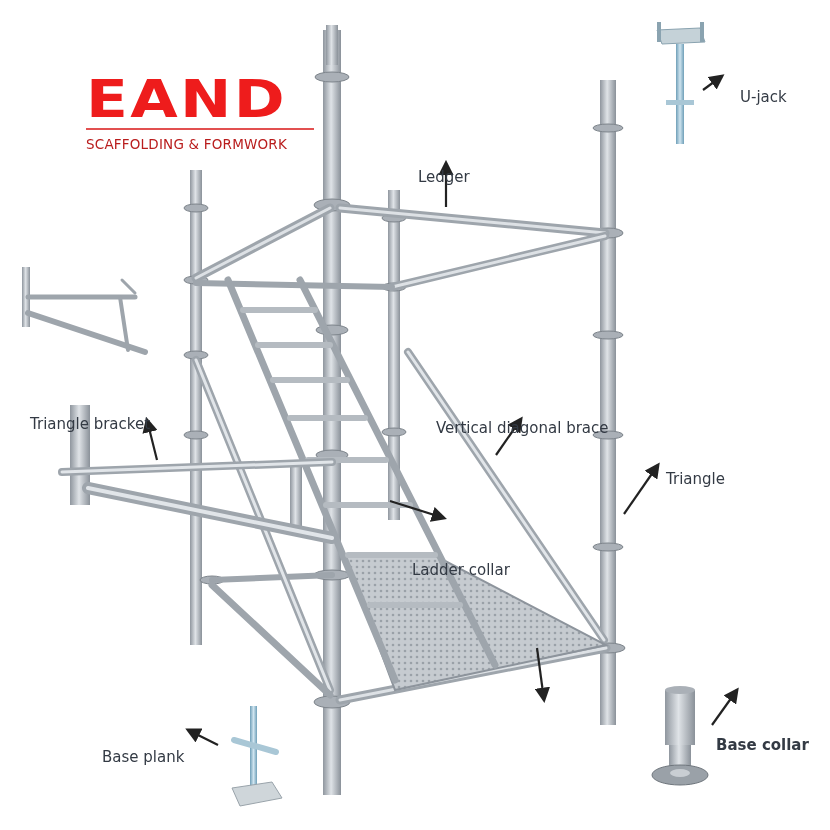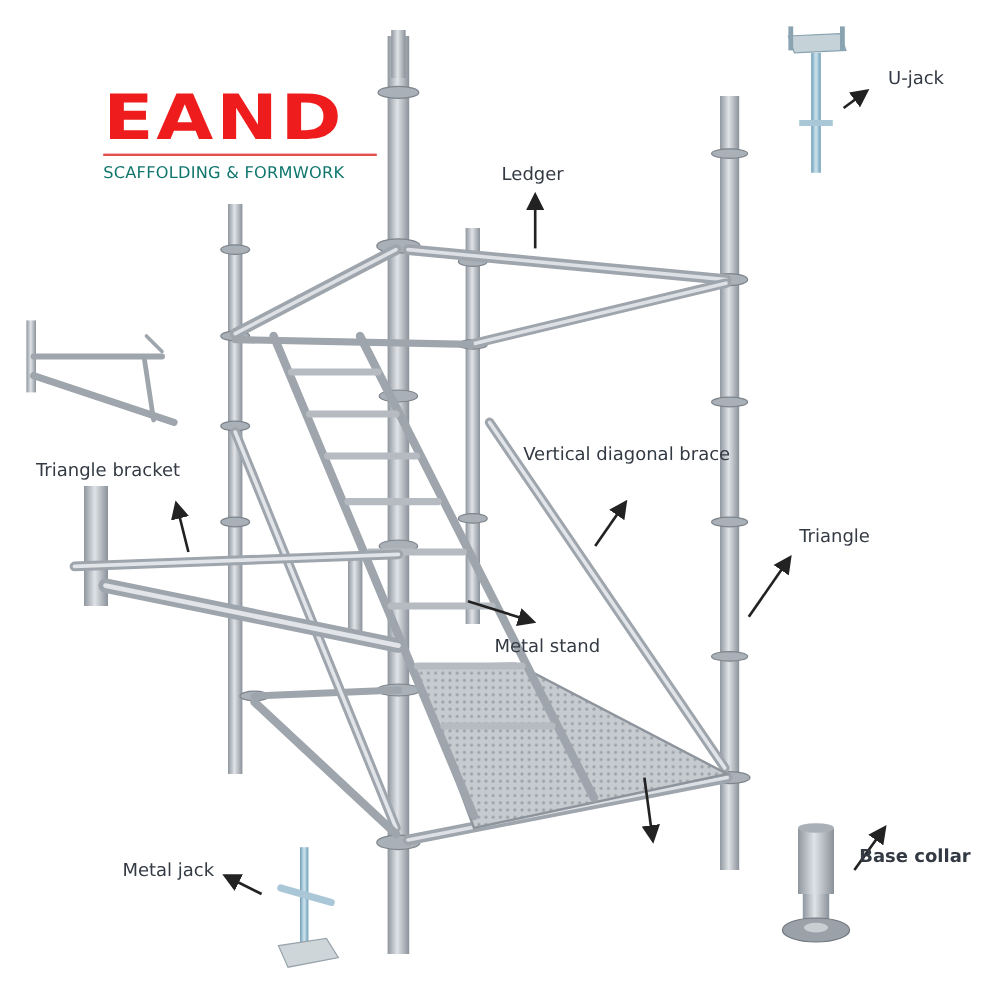--- a/index.html
+++ b/index.html
@@ -1,22 +1,22 @@
 <!DOCTYPE html>
 <html><head>
 <meta charset="utf-8">
 <style>
   html, body { margin: 0; padding: 0; background: #ffffff; }
   body { width: 830px; height: 830px; position: relative; overflow: hidden; font-family: "DejaVu Sans", sans-serif; }
   .canvas { position: absolute; left: 0; top: 0; width: 698px; height: 830px; }
   .logo { position: absolute; left: 86px; top: 76px; width: 232px; }
   .logo-word { font-family: "DejaVu Sans", sans-serif; font-weight: bold; color: #ee1c1c; font-size: 52px; letter-spacing: 2px; line-height: 46px; transform: scaleX(1.18); transform-origin: left top; }
   .logo-rule { height: 2px; background: #e25050; margin-top: 6px; width: 228px; }
-  .logo-tag { font-family: "DejaVu Sans", sans-serif; color: #0f766e; font-size: 13.5px; margin-top: 6px; letter-spacing: 0.2px; }
-  .label { position: absolute; font-family: "DejaVu Sans", sans-serif; color: #333a44; font-size: 15px; white-space: nowrap; }
+  .logo-tag { font-family: "DejaVu Sans", sans-serif; color: #b91c1c; font-size: 13.5px; margin-top: 6px; letter-spacing: 0.2px; }
+  .label { position: absolute; font-family: "DejaVu Sans", sans-serif; color: #333a44; font-size: 15px; white-space: nowrap; margin-top: 32px; }
   svg { position: absolute; left: 0; top: 0; }
 </style>
 </head>
 <body>
 
 <div class="canvas">
 
   <svg width="830" height="830" viewBox="0 0 830 830">
     <defs>
       <linearGradient id="pipeV" x1="0" x2="1" y1="0" y2="0">
@@ -162,19 +162,19 @@
 
   <div class="logo">
     <div class="logo-word">EAND</div>
     <div class="logo-rule"></div>
     <div class="logo-tag">SCAFFOLDING &amp; FORMWORK</div>
   </div>
 
   <div class="label" style="left:740px; top:56px;">U-jack</div>
   <div class="label" style="left:418px; top:136px;">Ledger</div>
   <div class="label" style="left:30px; top:383px;">Triangle bracket</div>
-  <div class="label" style="left:436px; top:369px;">Vertical diagonal brace</div>
+  <div class="label" style="left:436px; top:387px;">Vertical diagonal brace</div>
   <div class="label" style="left:666px; top:438px;">Triangle</div>
-  <div class="label" style="left:412px; top:529px;">Metal stand</div>
+  <div class="label" style="left:412px; top:529px;">Ladder collar</div>
   <div class="label" style="left:716px; top:704px;font-weight:bold;">Base collar</div>
-  <div class="label" style="left:102px; top:716px;">Metal jack</div>
+  <div class="label" style="left:102px; top:716px;">Base plank</div>
 
 </div>
 
 </body></html>

